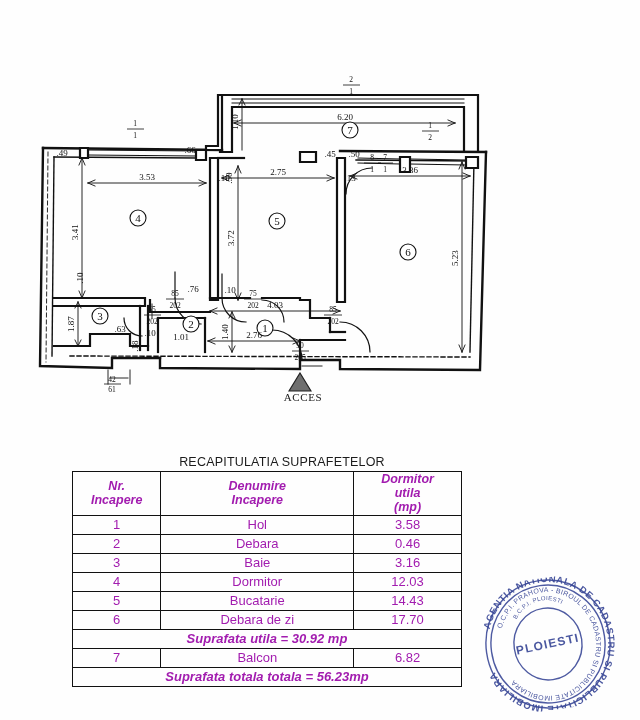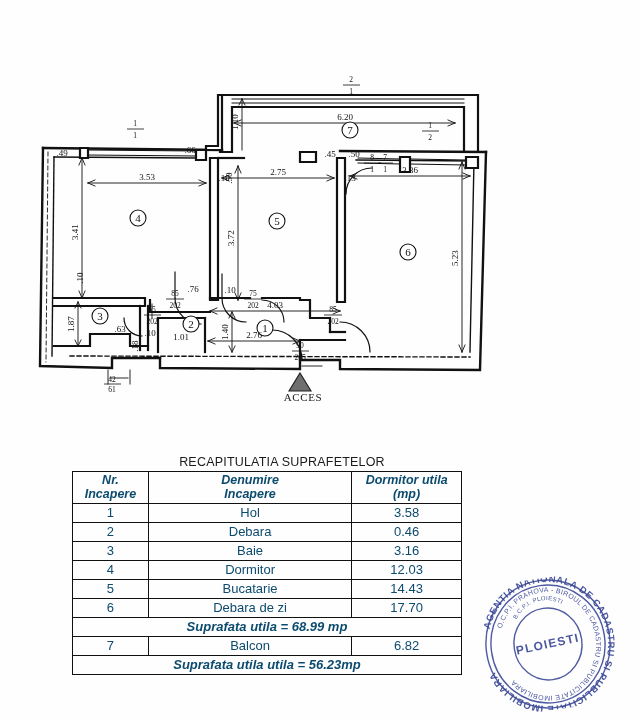--- a/index.html
+++ b/index.html
@@ -55,22 +55,22 @@
   }
   table.recap {
     border-collapse: collapse;
     width: 390px;
     background: transparent;
   }
   table.recap td, table.recap th {
     border: 1.4px solid #111;
     font-size: 13px;
     text-align: center;
-    padding: 1px 2px;
-    color: #0c4a6e;
+    padding: 1px 18px;
+    color: #a21caf;
     line-height: 1.15;
     height: 19px;
   }
   table.recap th {
     font-weight: bold;
     font-style: italic;
     font-size: 12.5px;
     line-height: 1.1;
     height: 32px;
   }
@@ -439,29 +439,29 @@
           <td>5</td>
           <td>Bucatarie</td>
           <td>14.43</td>
         </tr>
         <tr>
           <td>6</td>
           <td>Debara de zi</td>
           <td>17.70</td>
         </tr>
         <tr class="row-sum">
-          <td colspan="3">Suprafata utila = 68.99 mp</td>
+          <td colspan="3">Suprafata utila = 30.92 mp</td>
         </tr>
         <tr>
           <td>7</td>
           <td>Balcon</td>
           <td>6.82</td>
         </tr>
         <tr class="row-total">
-          <td colspan="3">Suprafata utila utila = 56.23mp</td>
+          <td colspan="3">Suprafata totala totala = 56.23mp</td>
         </tr>
       </tbody>
     </table>
   </div>
 
   <div id="stamp">
     <svg width="140" height="132" viewBox="0 0 140 132" xmlns="http://www.w3.org/2000/svg">
       <defs>
         <path id="arcOuter" d="M 70,128 m -60,-62 a 60,62 0 1,1 120,0 a 60,62 0 1,1 -120,0"></path>
         <path id="arcMid" d="M 70,118 m -48,-52 a 48,52 0 1,1 96,0 a 48,52 0 1,1 -96,0"></path>

